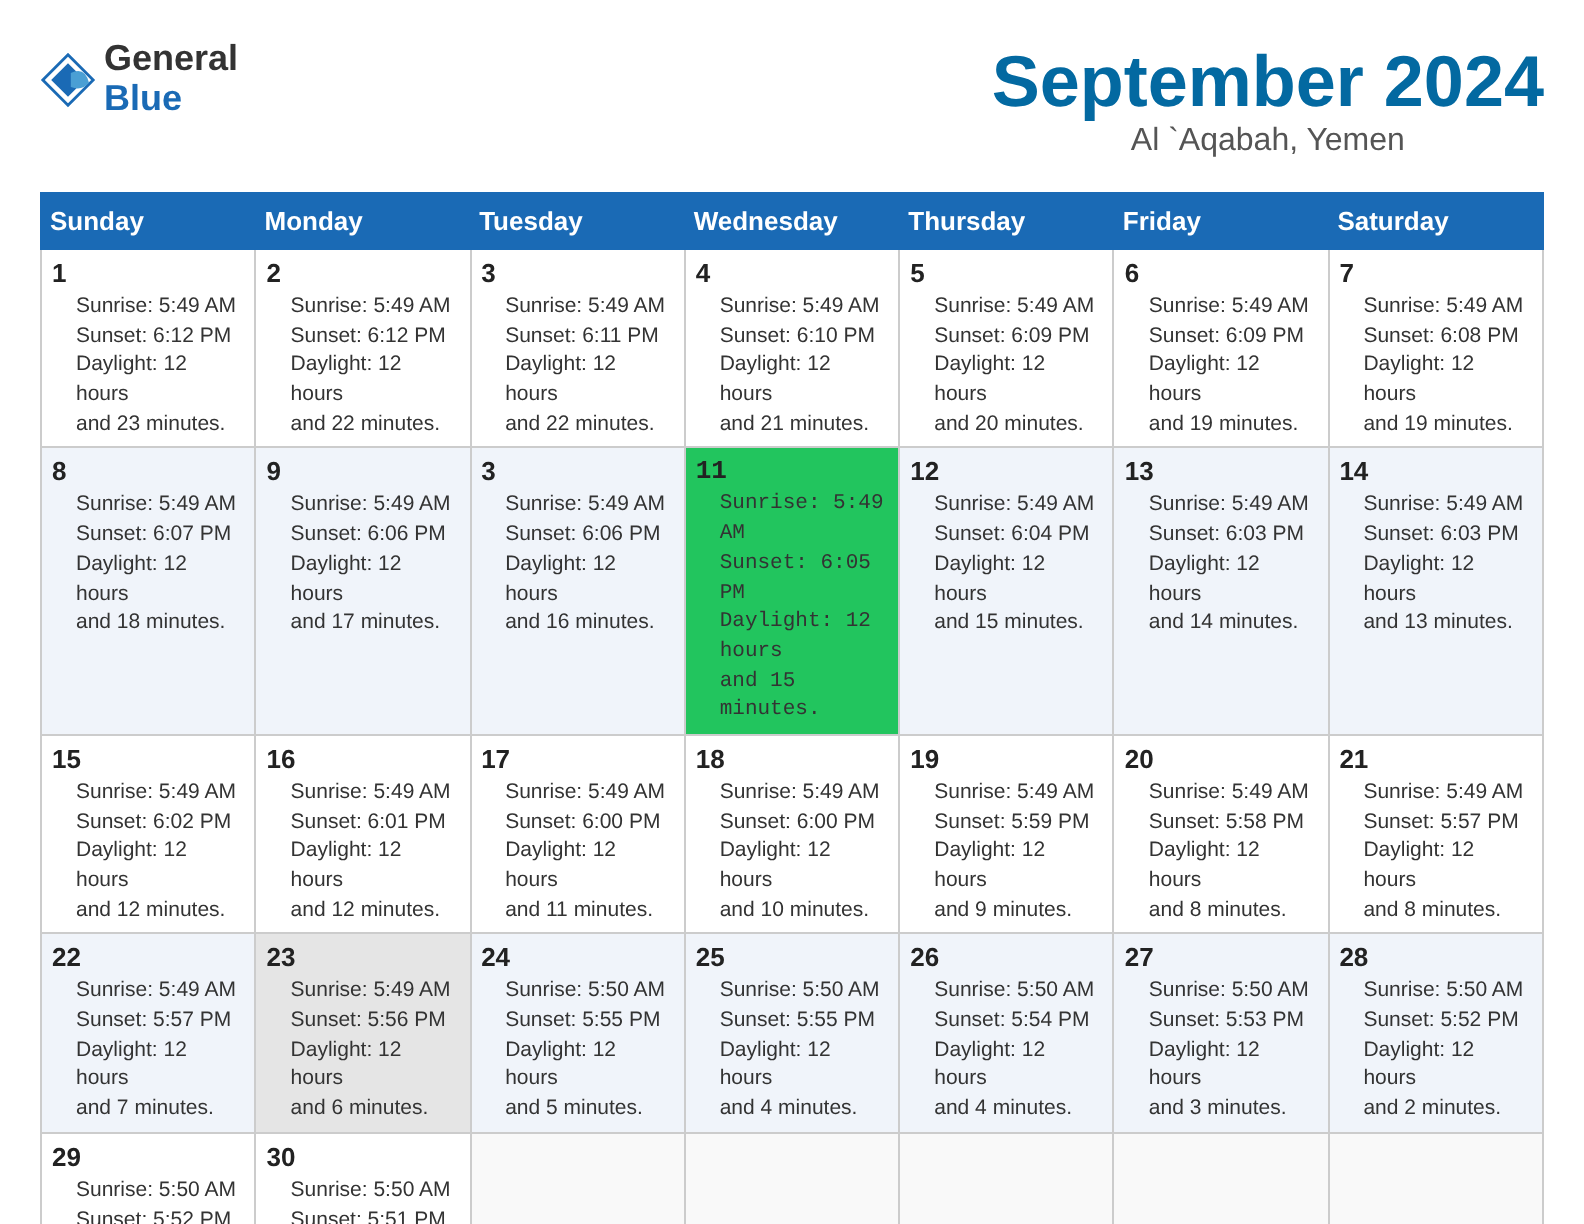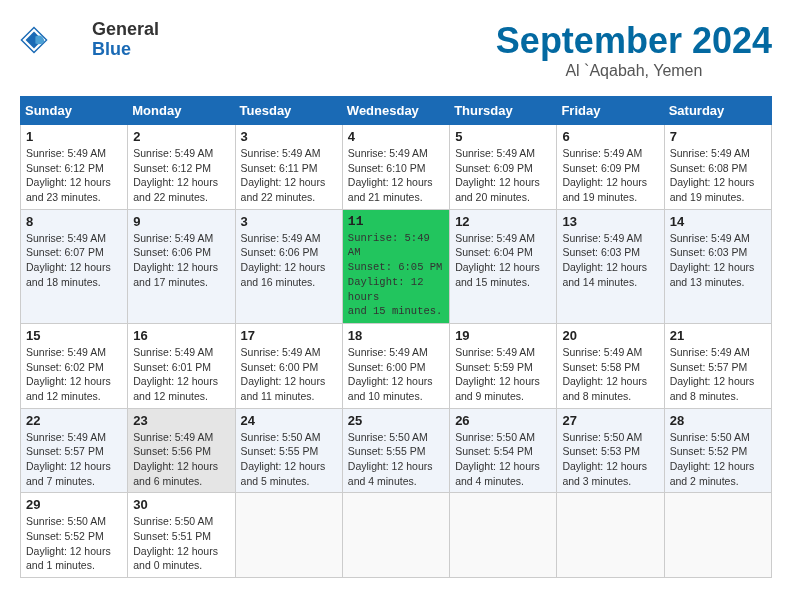--- a/index.html
+++ b/index.html
@@ -12,21 +12,20 @@
     }
     .header {
       display: flex;
       justify-content: space-between;
       align-items: flex-start;
       margin-bottom: 16px;
     }
     .logo {
       display: flex;
       align-items: center;
-      gap: 40px;
     }
     .logo-text {
       display: flex;
       flex-direction: column;
       font-size: 18px;
       font-weight: bold;
       color: #333;
       line-height: 1.1;
     }
     .logo-general { color: #333; }
@@ -78,20 +77,21 @@
       font-size: 13px;
       font-weight: bold;
       display: block;
       margin-bottom: 2px;
       color: #222;
     }
     .day-info {
       font-size: 10.5px;
       color: #333;
       line-height: 1.4;
+      margin-left: 12px;
     }
   </style>
 </head>
 <body>
 
 <div class="header">
   <div class="logo">
     <svg class="logo-icon" viewBox="0 0 40 40">
       <polygon points="20,2 38,20 20,38 2,20" fill="none" stroke="#1a6ab5" stroke-width="2"></polygon>
       <polygon points="20,8 32,20 20,32 8,20" fill="#1a6ab5"></polygon>

